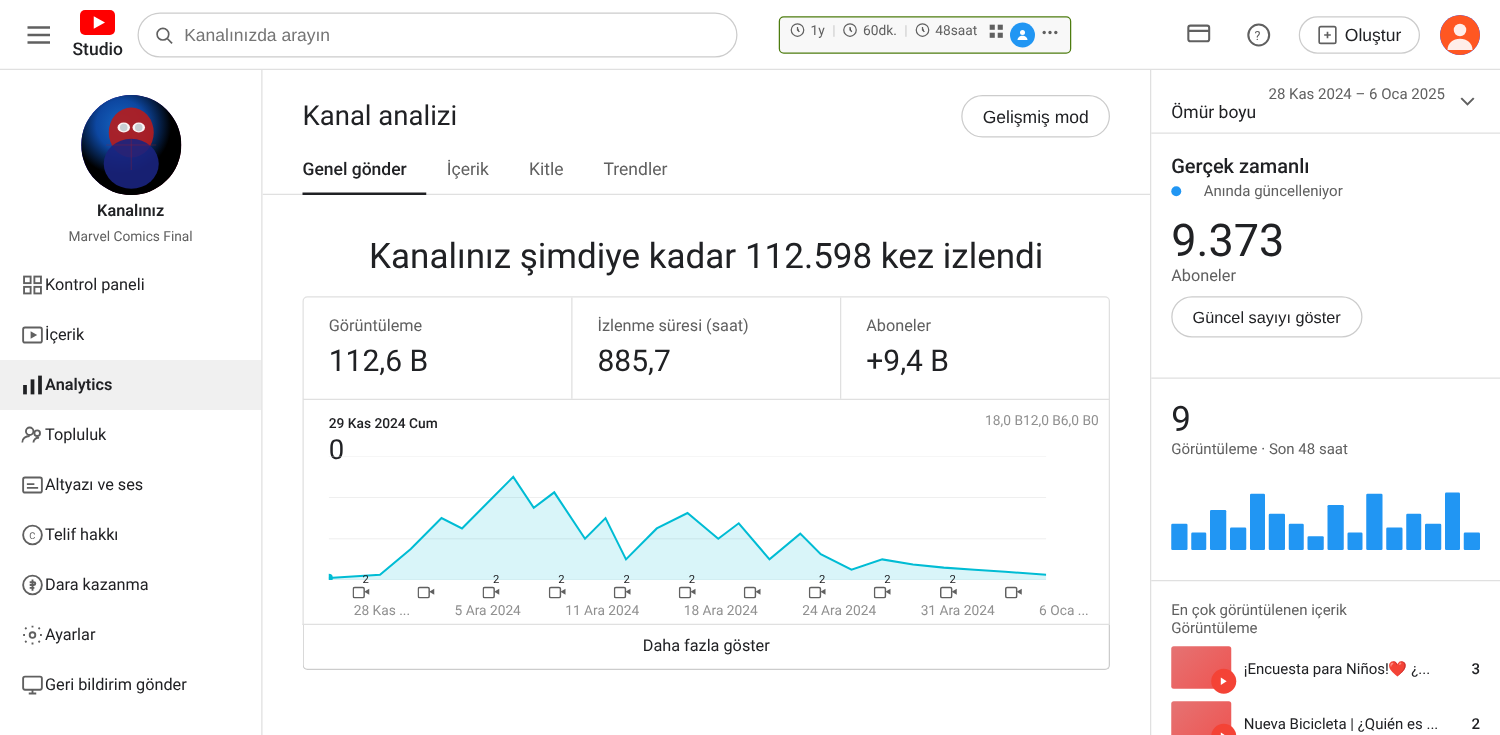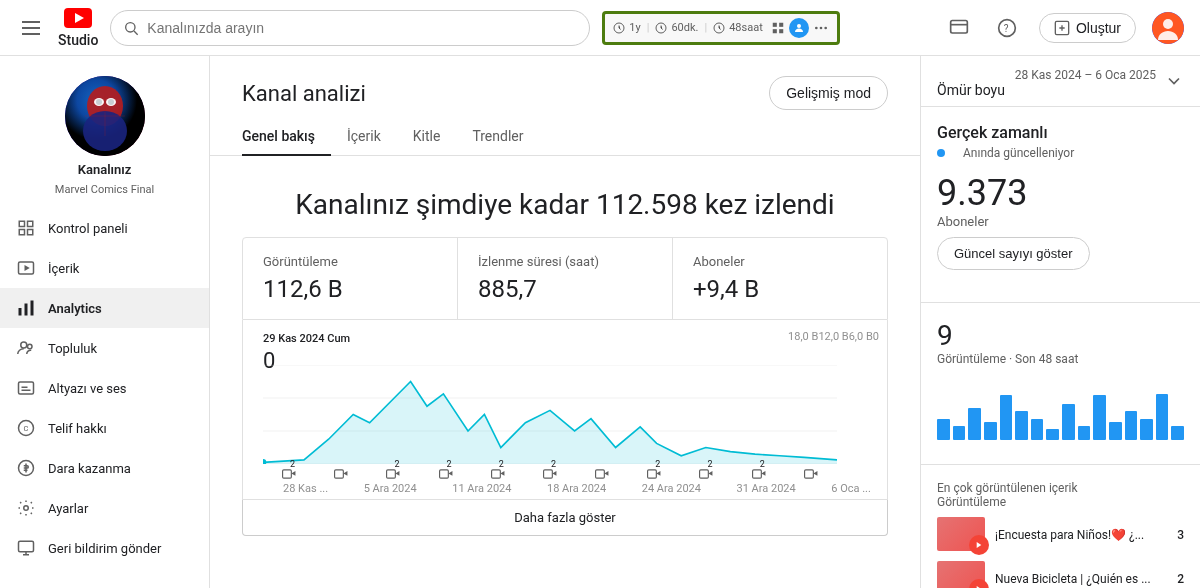--- a/index.html
+++ b/index.html
@@ -34,21 +34,21 @@
       background: #fff;
     }
     .search-bar input {
       border: none;
       outline: none;
       flex: 1;
       font-size: 14px;
       color: #202124;
       background: transparent;
     }
-    .date-filters { display: flex; align-items: center; gap: 4px; font-size: 11px; color: #606060; background: #f8f8f8; border: 3px solid #4d7c0f; border-radius: 4px; padding: 4px 8px; }
+    .date-filters { display: flex; gap: 4px; font-size: 11px; color: #606060; background: #f8f8f8; border: 1px solid #4d7c0f; border-radius: 4px; padding: 4px 8px; margin-left: 21px; }
     .date-sep { color: #ccc; margin: 0 2px; }
     .topbar-right { margin-left: auto; display: flex; align-items: center; gap: 16px; }
     .icon-btn { cursor: pointer; display: flex; align-items: center; justify-content: center; width: 32px; height: 32px; border-radius: 50%; border: none; background: transparent; }
     .create-btn {
       display: flex; align-items: center; gap: 6px;
       background: #fff; border: 1px solid #ccc; border-radius: 18px;
       padding: 6px 14px; cursor: pointer; font-size: 14px; color: #202124;
       font-weight: 500;
     }
     .avatar { width: 32px; height: 32px; border-radius: 50%; background: #3d5afe; display: flex; align-items: center; justify-content: center; overflow: hidden; cursor: pointer; }
@@ -94,21 +94,20 @@
       height: 100%;
       background: radial-gradient(circle at 30% 30%, #3d5afe, #1a237e 40%, #000 70%);
       position: relative;
     }
     .channel-name { font-size: 13px; font-weight: 600; color: #202124; text-align: center; }
     .channel-subtitle { font-size: 11px; color: #606060; text-align: center; }
 
     .nav-item {
       display: flex;
       align-items: center;
-      gap: 12px;
       padding: 10px 16px;
       cursor: pointer;
       font-size: 13px;
       color: #202124;
       border-radius: 0;
       transition: background 0.1s;
       text-decoration: none;
     }
     .nav-item.active { background: #f0f0f0; font-weight: 600; }
     .nav-icon { width: 20px; height: 20px; display: flex; align-items: center; justify-content: center; font-size: 16px; color: #606060; flex-shrink: 0; }
@@ -596,21 +595,21 @@
     </nav>
   </div>
 
   <div class="content-area">
     <div class="analytics-header">
       <h1 class="analytics-title">Kanal analizi</h1>
       <button class="advanced-btn">Gelişmiş mod</button>
     </div>
 
     <div class="tabs-bar">
-      <div class="tab active">Genel bakış</div>
+      <div class="tab active">Genel gönder</div>
       <div class="tab">İçerik</div>
       <div class="tab">Kitle</div>
       <div class="tab">Trendler</div>
     </div>
 
     <div class="stats-container">
       <div class="main-headline">Kanalınız şimdiye kadar 112.598 kez izlendi</div>
 
       <div class="metrics-row">
         <div class="metric-item">

